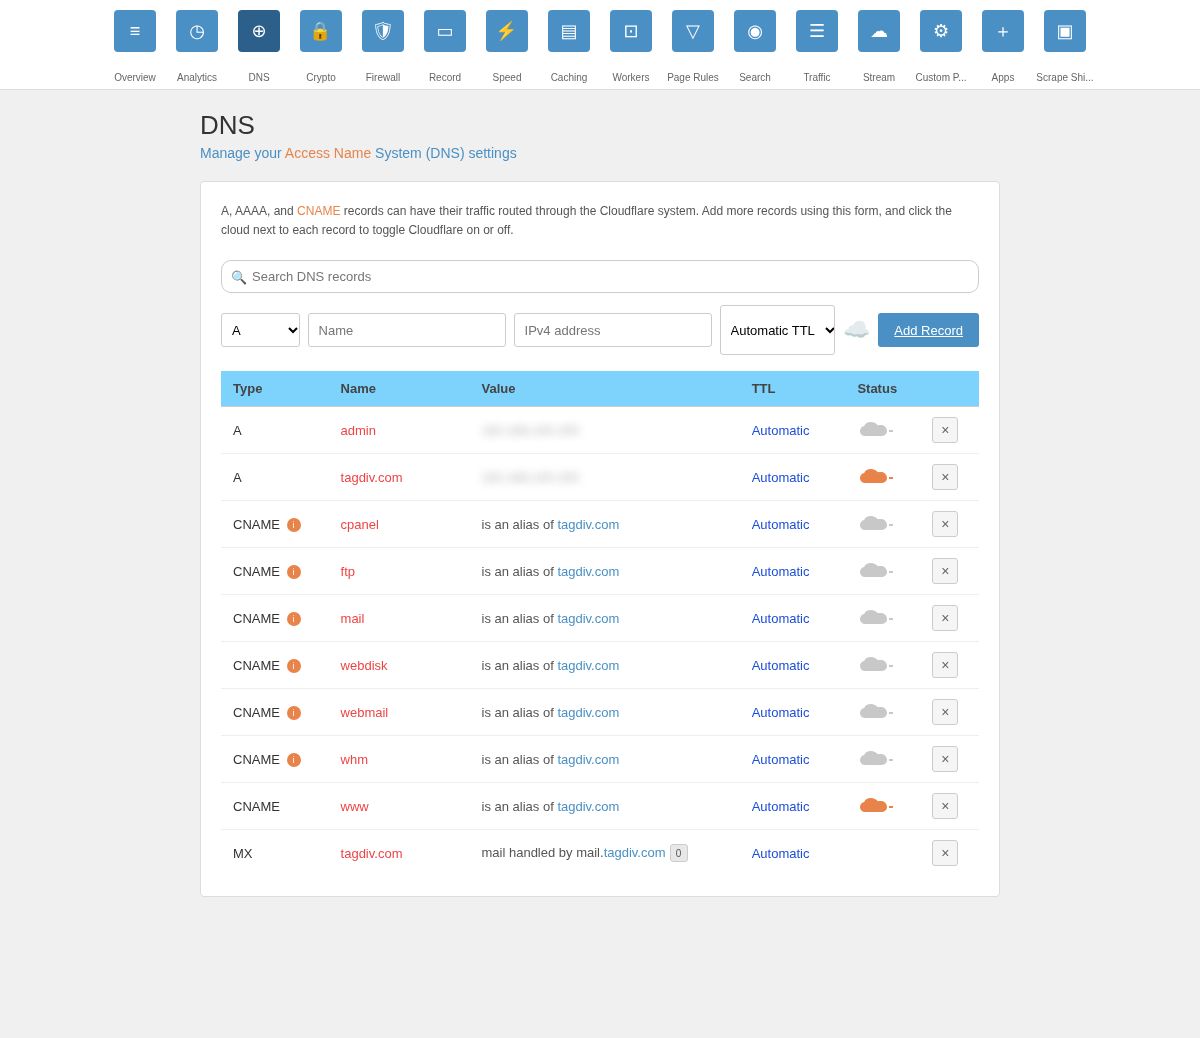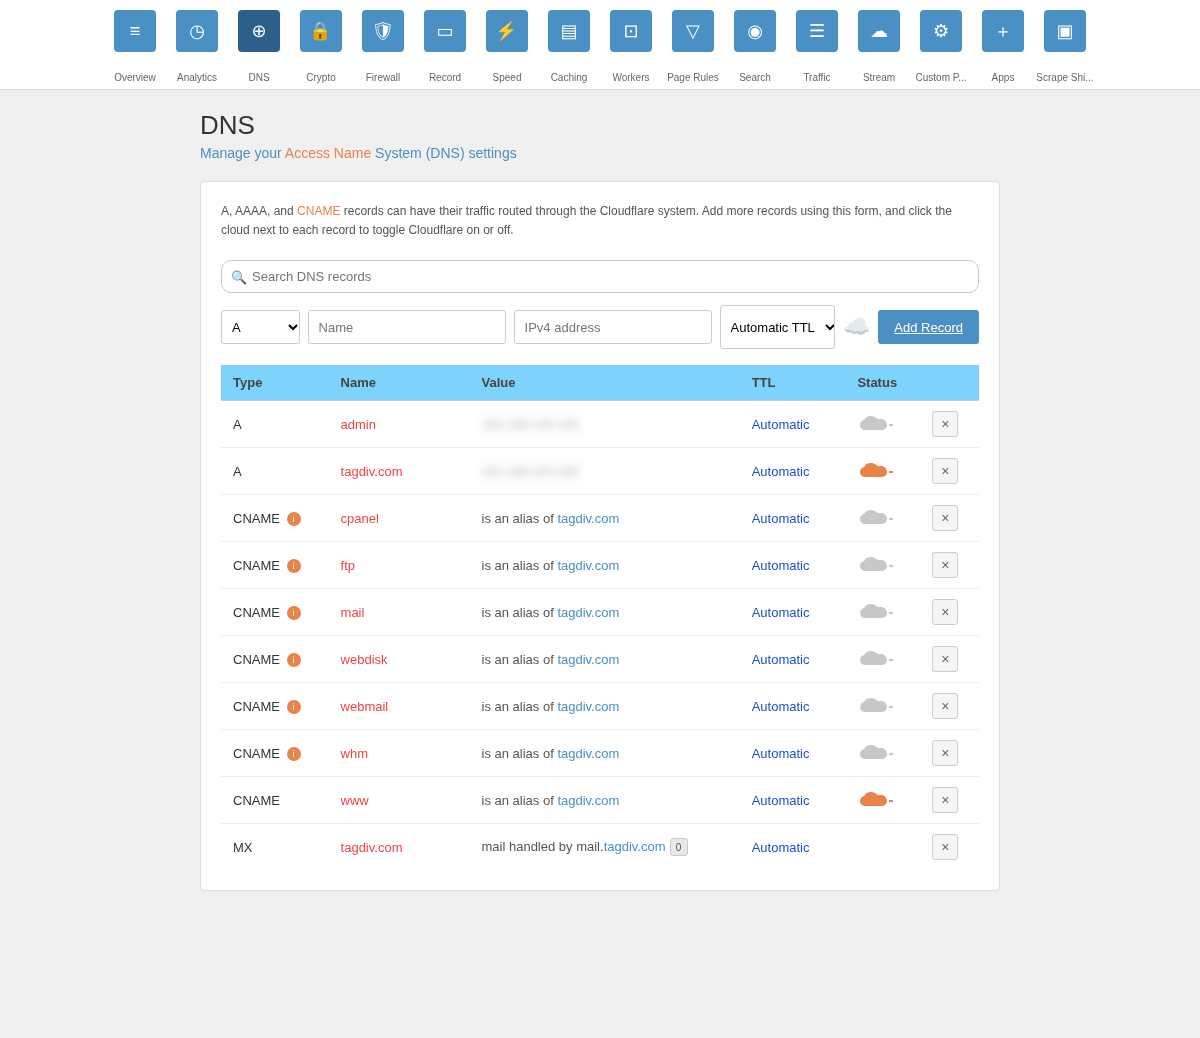--- a/index.html
+++ b/index.html
@@ -145,21 +145,21 @@
       color: #999;
       flex: 1;
       outline: none;
     }
     .ttl-select-wrapper {
       display: flex;
       align-items: center;
       border: 1px solid #ccc;
       border-radius: 3px;
       overflow: hidden;
-      height: 44px;
+      height: 50px;
       background: #fff;
     }
     .ttl-select {
       border: none;
       padding: 4px 6px;
       font-size: 13px;
       background: #fff;
       cursor: pointer;
       outline: none;
     }

